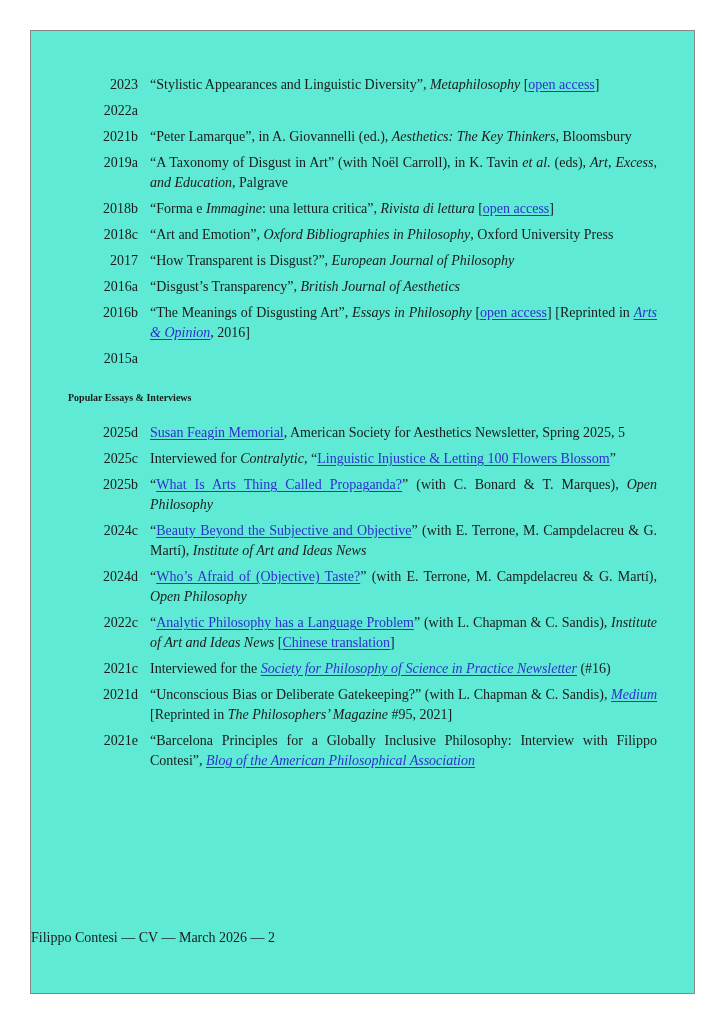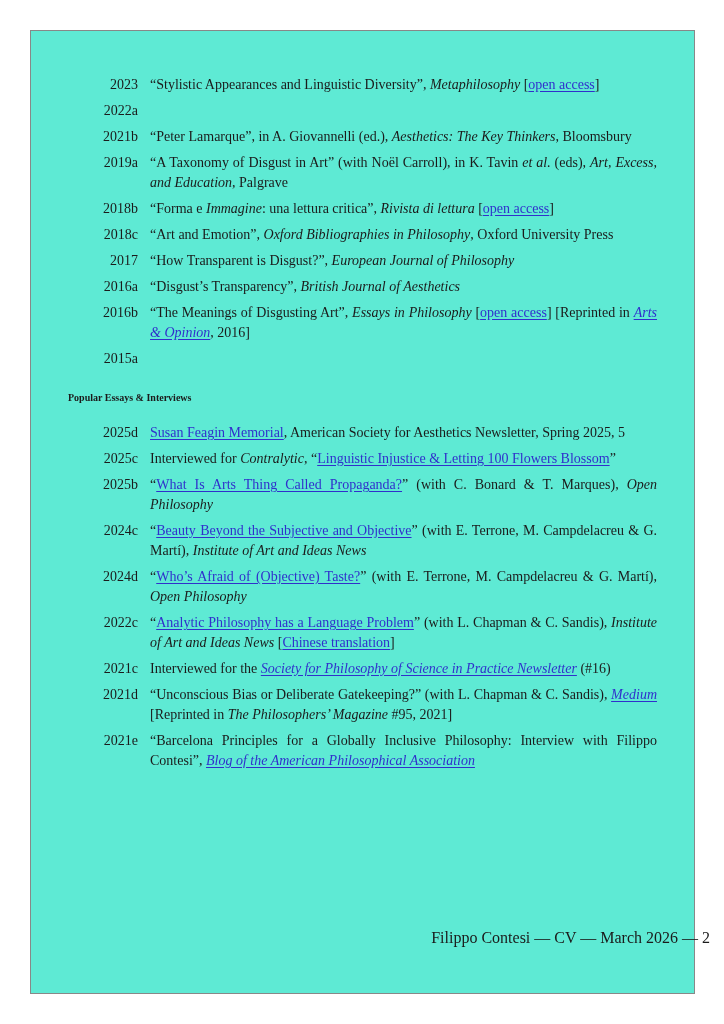--- a/index.html
+++ b/index.html
@@ -56,25 +56,25 @@
   }
   .i { font-style: italic; }
   a.lnk {
     color: var(--link, #3030cc);
     text-decoration: underline;
     text-underline-offset: 2px;
     cursor: pointer;
   }
   .footer {
     position: absolute;
-    left: 16px;
+    left: 0;
     top: 898px;
     width: 100%;
-    text-align: right;
-    font-size: 16px;
+    text-align: left;
+    font-size: 14px;
     line-height: 18px;
   }
 </style>
 </head>
 <body>
 
 <div class="page">
   <div class="sheet">
     <div class="content" id="sections-root">
         <div class="entry">

